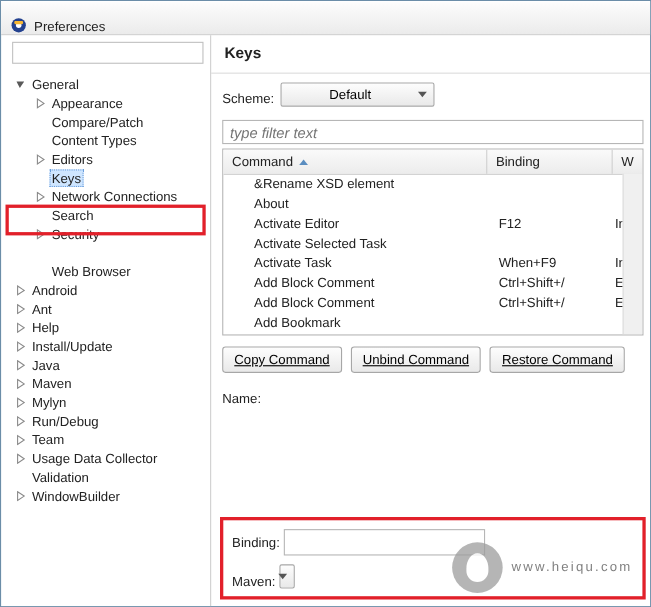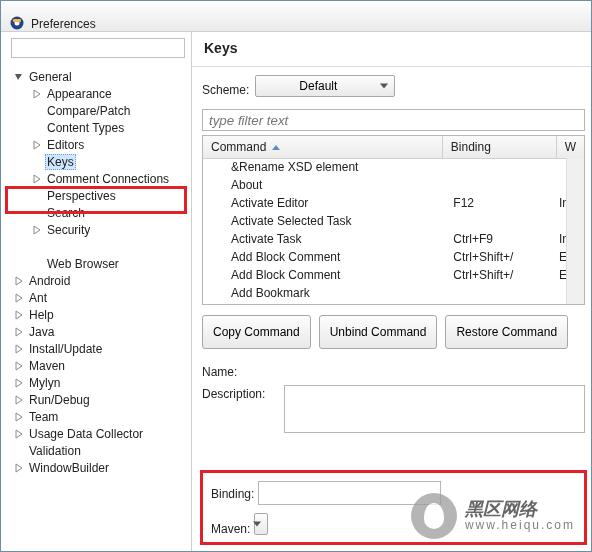--- a/index.html
+++ b/index.html
@@ -184,28 +184,29 @@
   .td.c1 { width: 230px; padding-left: 28px; }
   .td.c2 { width: 100px; }
   .td.c3 { flex: 1; }
   .table .scrollbar-v { top: 22px; }
   .btnrow {
     margin-top: 10px;
     display: flex;
     gap: 8px;
   }
   .btn {
-    height: 34px;
+    height: 24px;
     border: 1px solid #a7a7a7;
     background: linear-gradient(#fdfdfd,#e9e9e9);
     border-radius: 3px;
     padding: 0 10px;
     font-size: 12px;
     display: inline-flex; align-items: center;
     cursor: default;
+    text-decoration: underline;
   }
   .form {
     margin-top: 14px;
   }
   .form .frow { display: flex; align-items: flex-start; gap: 8px; margin-bottom: 6px; }
   .form .lbl { width: 74px; padding-top: 2px; }
   .desc-box {
     flex: 1; height: 46px;
     border: 1px solid #b6b6b6;
   }
@@ -313,25 +314,21 @@
           <div class="tree-row selected" style="--ind: 30px;">
             <span class="tw"></span>
             <span class="label">Keys</span>
           </div>
           <div class="tree-row" style="--ind: 30px;">
             <span class="tw">
               <svg width="10" height="10" viewBox="0 0 10 10">
                 <path d="M2 1 L8 5 L2 9 Z" fill="none" stroke="#8a8a8a" stroke-width="1"></path>
               </svg>
             </span>
-            <span class="label">Comment Connections</span>
-          </div>
-          <div class="tree-row" style="--ind: 30px;">
-            <span class="tw"></span>
-            <span class="label">Perspectives</span>
+            <span class="label">Network Connections</span>
           </div>
           <div class="tree-row" style="--ind: 30px;">
             <span class="tw"></span>
             <span class="label">Search</span>
           </div>
           <div class="tree-row" style="--ind: 30px;">
             <span class="tw">
               <svg width="10" height="10" viewBox="0 0 10 10">
                 <path d="M2 1 L8 5 L2 9 Z" fill="none" stroke="#8a8a8a" stroke-width="1"></path>
               </svg>
@@ -368,29 +365,29 @@
               </svg>
             </span>
             <span class="label">Help</span>
           </div>
           <div class="tree-row" style="--ind: 12px;">
             <span class="tw">
               <svg width="10" height="10" viewBox="0 0 10 10">
                 <path d="M2 1 L8 5 L2 9 Z" fill="none" stroke="#8a8a8a" stroke-width="1"></path>
               </svg>
             </span>
+            <span class="label">Install/Update</span>
+          </div>
+          <div class="tree-row" style="--ind: 12px;">
+            <span class="tw">
+              <svg width="10" height="10" viewBox="0 0 10 10">
+                <path d="M2 1 L8 5 L2 9 Z" fill="none" stroke="#8a8a8a" stroke-width="1"></path>
+              </svg>
+            </span>
             <span class="label">Java</span>
-          </div>
-          <div class="tree-row" style="--ind: 12px;">
-            <span class="tw">
-              <svg width="10" height="10" viewBox="0 0 10 10">
-                <path d="M2 1 L8 5 L2 9 Z" fill="none" stroke="#8a8a8a" stroke-width="1"></path>
-              </svg>
-            </span>
-            <span class="label">Install/Update</span>
           </div>
           <div class="tree-row" style="--ind: 12px;">
             <span class="tw">
               <svg width="10" height="10" viewBox="0 0 10 10">
                 <path d="M2 1 L8 5 L2 9 Z" fill="none" stroke="#8a8a8a" stroke-width="1"></path>
               </svg>
             </span>
             <span class="label">Maven</span>
           </div>
           <div class="tree-row" style="--ind: 12px;">
@@ -484,21 +481,21 @@
                 <div class="td c2">F12</div>
                 <div class="td c3">In</div>
               </div>
               <div class="tr">
                 <div class="td c1">Activate Selected Task</div>
                 <div class="td c2"></div>
                 <div class="td c3"></div>
               </div>
               <div class="tr">
                 <div class="td c1">Activate Task</div>
-                <div class="td c2">Ctrl+F9</div>
+                <div class="td c2">When+F9</div>
                 <div class="td c3">In</div>
               </div>
               <div class="tr">
                 <div class="td c1">Add Block Comment</div>
                 <div class="td c2">Ctrl+Shift+/</div>
                 <div class="td c3">Ed</div>
               </div>
               <div class="tr">
                 <div class="td c1">Add Block Comment</div>
                 <div class="td c2">Ctrl+Shift+/</div>
@@ -516,41 +513,36 @@
         <div class="btnrow">
           <button class="btn">Copy Command</button>
           <button class="btn">Unbind Command</button>
           <button class="btn">Restore Command</button>
         </div>
 
         <div class="form">
           <div class="frow">
             <span class="lbl">Name:</span>
           </div>
-          <div class="frow">
-            <span class="lbl">Description:</span>
-            <div class="desc-box"></div>
-          </div>
         </div>
 
         <div class="binding-area">
           <div class="frow">
             <span class="lbl" style="width:56px">Binding:</span>
             <input class="bind-input" style="">
           </div>
           <div class="frow" style="margin-bottom:0">
             <span class="lbl" style="width:56px">Maven:</span>
             <button class="when-combo"></button>
           </div>
         </div>
 
         <div class="watermark">
           <div class="logo"></div>
           <div class="txt">
-            <span class="big">黑区网络</span>
             <span class="dom">www.heiqu.com</span>
           </div>
         </div>
 
       </div>
     </div>
   </div>
 </div>
 
 </body></html>

